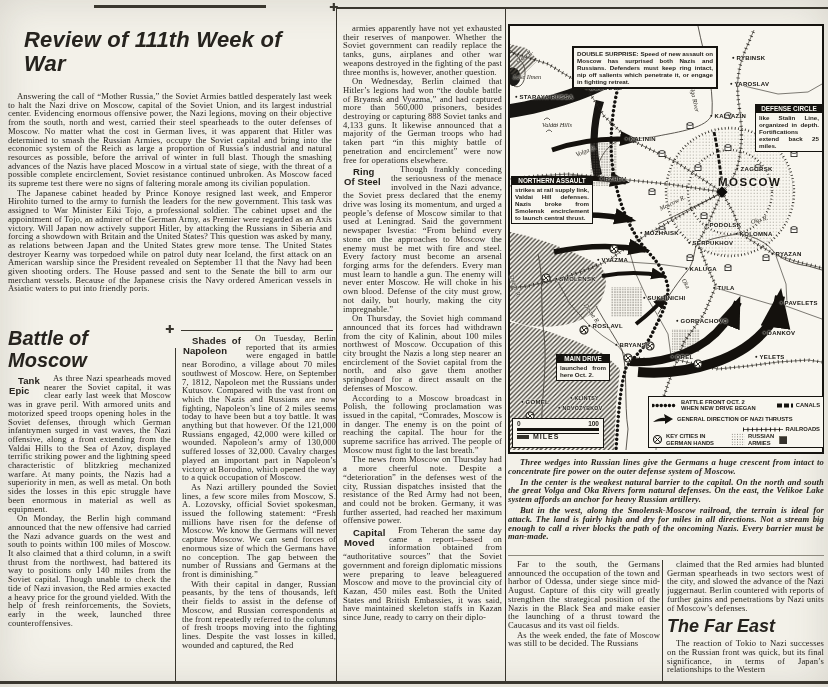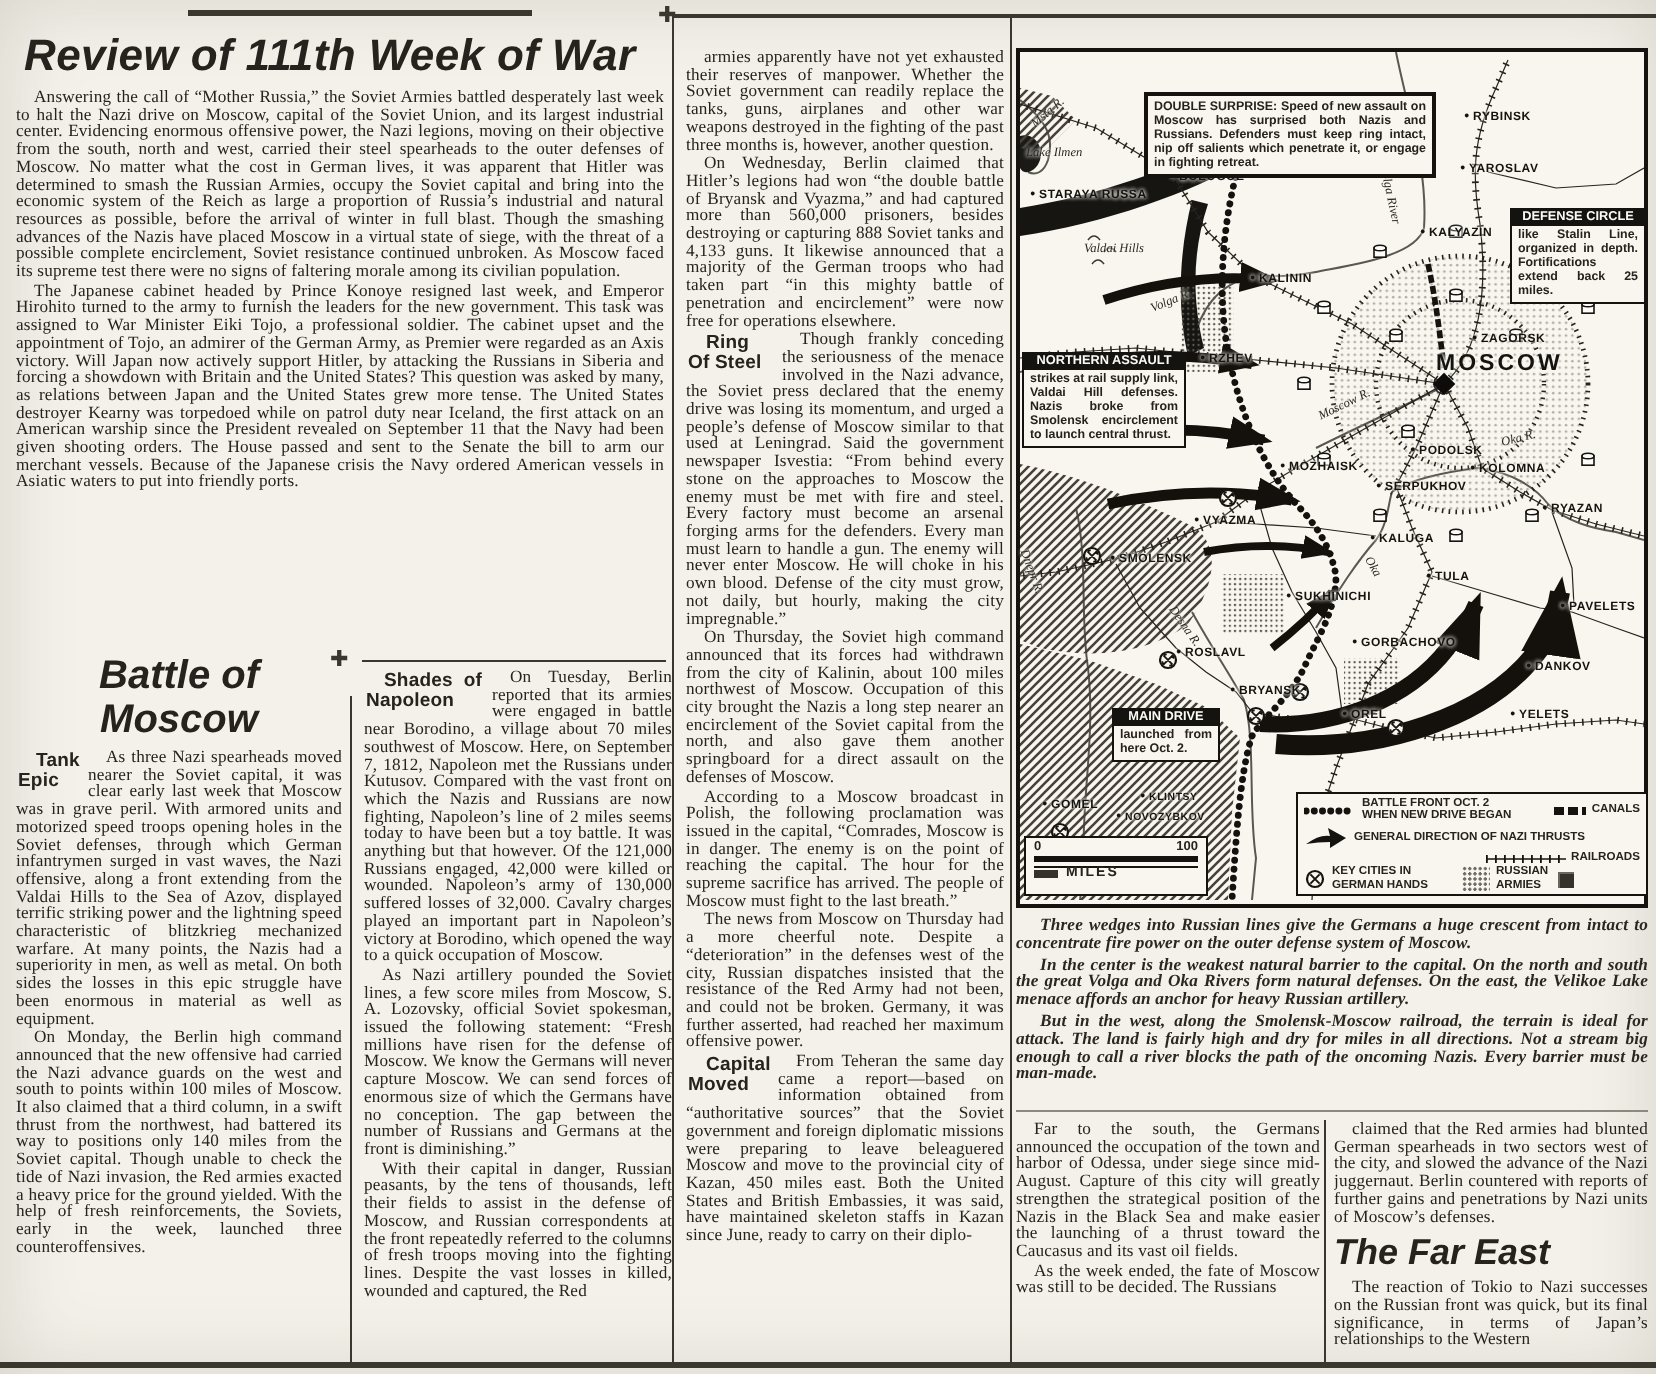--- a/index.html
+++ b/index.html
@@ -6,22 +6,22 @@
   .page{position:relative;width:828px;height:687px;background:#f3f1e9;color:#26231e;
         font-family:"Liberation Serif",serif;overflow:hidden;
         box-shadow:inset 0 0 40px rgba(90,85,70,.18);}
   .rule{position:absolute;background:#3a372f;}
   .orn{position:absolute;font:bold 11px/11px "DejaVu Sans",sans-serif;color:#3a372f;}
   
   .col{position:absolute;overflow:hidden;}
   .col p{margin:0;text-indent:9px;text-align:justify;font-size:8.6px;line-height:8.7px;
          letter-spacing:.1px;}
   .col p+p{margin-top:1px;}
-  h1.head{font:bold italic 22px/24px "Liberation Sans",sans-serif;margin:4px;letter-spacing:.2px;}
-  h2.head{font:bold italic 20px/22px "Liberation Sans",sans-serif;margin:0 0 3px 0;text-align:center;}
+  h1.head{font:bold italic 22px/24px "Liberation Sans",sans-serif;margin:16px;letter-spacing:.2px;}
+  h2.head{font:bold italic 20px/22px "Liberation Sans",sans-serif;margin:0 0 3px 0;}
   h3.head{font:bold italic 18px/20px "Liberation Sans",sans-serif;margin:4px 0 3px 0;}
   .byline{text-align:center;font:bold italic 9.5px/12px "Liberation Serif",serif;margin:3px 0 5px 0;}
   .side{float:left;font:bold 9.5px/10px "Liberation Sans",sans-serif;margin:2px 5px 0 1px;}
   .w30{width:30px}.w56{width:58px}.w42{width:42px}.w40{width:40px}
   
   .map{position:absolute;left:508px;top:24px;width:316px;height:430px;background:#f8f6ef;
        border:2px solid #15130f;box-sizing:border-box;}
   .map .art{position:absolute;left:0;top:0;width:312px;height:426px;}
   .map-banner{position:absolute;left:0;top:0;width:241px;height:38px;background:#15130f;
       color:#fbfaf4;display:flex;align-items:center;justify-content:center;}
@@ -351,21 +351,21 @@
       <div class="sb-bar"></div>
       <div class="sb-unit">
         <span class="sb-train"></span>
         <span>MILES</span>
       </div>
     </div>
   </div>
 
   <div class="col caption" style="left:508px;top:458px;width:316px;height:96px;">
     <p><span>Three wedges into Russian lines give the Germans a huge crescent from intact to concentrate fire power on the outer defense system of Moscow.</span></p>
-    <p><span>In the center is the weakest natural barrier to the capital.  On the north and south the great Volga and Oka Rivers form natural defenses.  On the east, the Velikoe Lake menace affords an anchor for heavy Russian artillery.</span></p>
+    <p><span>In the center is the weakest natural barrier to the capital.  On the north and south the great Volga and Oka Rivers form natural defenses.  On the east, the Velikoe Lake system affords an anchor for heavy Russian artillery.</span></p>
     <p><span>But in the west, along the Smolensk-Moscow railroad, the terrain is ideal for attack.  The land is fairly high and dry for miles in all directions.  Not a stream big enough to call a river blocks the path of the oncoming Nazis.  Every barrier must be man-made.</span></p>
   </div>
 
   <div class="col" style="left:508px;top:560px;width:152px;height:121px;">
     <p><span>Far to the south, the Germans announced the occupation of the town and harbor of Odessa, under siege since mid-August.  Capture of this city will greatly strengthen the strategical position of the Nazis in the Black Sea and make easier the launching of a thrust toward the Caucasus and its vast oil fields.</span></p>
     <p><span>As the week ended, the fate of Moscow was still to be decided.  The Russians</span></p>
   </div>
   <div class="col" style="left:667px;top:560px;width:157px;height:121px;">
     <p><span>claimed that the Red armies had blunted German spearheads in two sectors west of the city, and slowed the advance of the Nazi juggernaut.  Berlin countered with reports of further gains and penetrations by Nazi units of Moscow’s defenses.</span></p>
     <h3 class="head">The Far East</h3>

